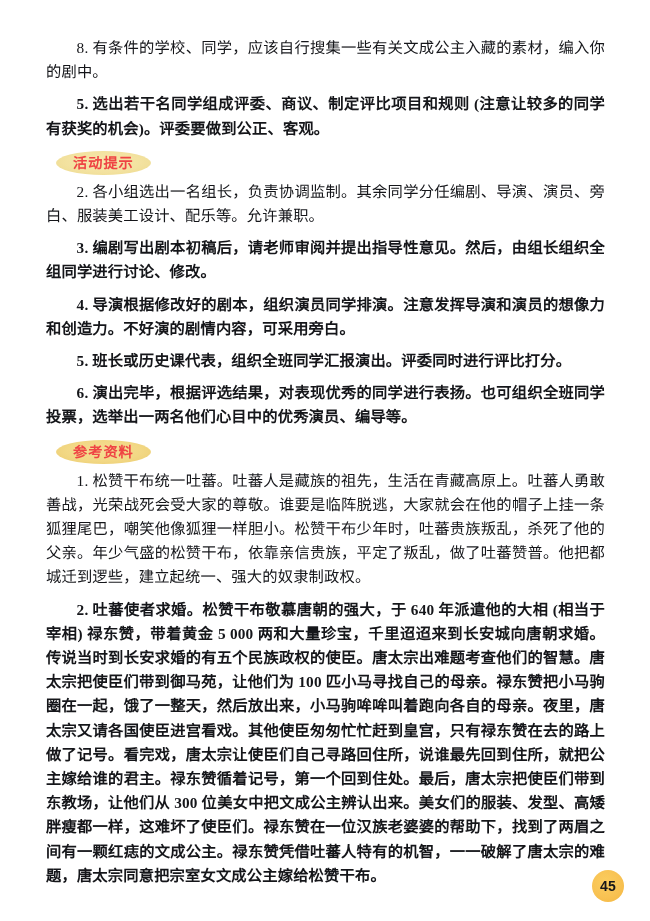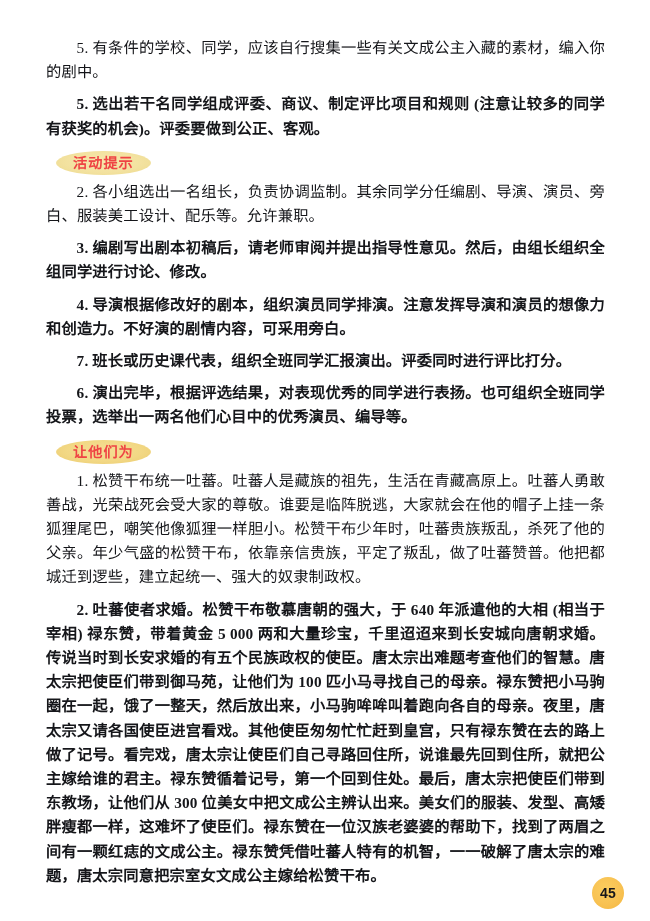--- a/index.html
+++ b/index.html
@@ -90,21 +90,21 @@
 
   
   .section-body {
     margin-top: 2px;
   }
 
   
   .page-number {
     position: absolute;
     right: 26px;
-    bottom: 12px;
+    bottom: 19px;
     width: 32px;
     height: 32px;
     border-radius: 50%;
     background: radial-gradient(circle at 42% 38%, #fbcd5e 0%, #f8c253 55%, #f4b63f 100%);
     display: flex;
     align-items: center;
     justify-content: center;
     font-family: "Liberation Sans", "DejaVu Sans", sans-serif;
     font-size: 14px;
     font-weight: bold;
@@ -115,44 +115,44 @@
   .spacer-top { height: 4px; }
 </style>
 </head>
 <body>
 
 <div class="page">
 
   <div class="spacer-top"></div>
 
   <div class="section-body">
-    <p class="para">5. 有条件的学校、同学，应该自行搜集一些有关文成公主入藏的素材，编入你的剧中。</p>
+    <p class="para">8. 有条件的学校、同学，应该自行搜集一些有关文成公主入藏的素材，编入你的剧中。</p>
     <p class="para">5. 选出若干名同学组成评委、商议、制定评比项目和规则 (注意让较多的同学有获奖的机会)。评委要做到公正、客观。</p>
   </div>
 
   <div class="badge-row">
     <span class="badge-wrap">
       <span class="badge badge-activity">
         <span class="badge-text">活动提示</span>
       </span>
     </span>
   </div>
 
   <div class="section-body">
     <p class="para">2. 各小组选出一名组长，负责协调监制。其余同学分任编剧、导演、演员、旁白、服装美工设计、配乐等。允许兼职。</p>
     <p class="para">3. 编剧写出剧本初稿后，请老师审阅并提出指导性意见。然后，由组长组织全组同学进行讨论、修改。</p>
     <p class="para">4. 导演根据修改好的剧本，组织演员同学排演。注意发挥导演和演员的想像力和创造力。不好演的剧情内容，可采用旁白。</p>
-    <p class="para">7. 班长或历史课代表，组织全班同学汇报演出。评委同时进行评比打分。</p>
+    <p class="para">5. 班长或历史课代表，组织全班同学汇报演出。评委同时进行评比打分。</p>
     <p class="para">6. 演出完毕，根据评选结果，对表现优秀的同学进行表扬。也可组织全班同学投票，选举出一两名他们心目中的优秀演员、编导等。</p>
   </div>
 
   <div class="badge-row">
     <span class="badge-wrap">
       <span class="badge badge-reference">
-        <span class="badge-text">让他们为</span>
+        <span class="badge-text">参考资料</span>
       </span>
     </span>
   </div>
 
   <div class="section-body">
     <p class="para">1. 松赞干布统一吐蕃。吐蕃人是藏族的祖先，生活在青藏高原上。吐蕃人勇敢善战，光荣战死会受大家的尊敬。谁要是临阵脱逃，大家就会在他的帽子上挂一条狐狸尾巴，嘲笑他像狐狸一样胆小。松赞干布少年时，吐蕃贵族叛乱，杀死了他的父亲。年少气盛的松赞干布，依靠亲信贵族，平定了叛乱，做了吐蕃赞普。他把都城迁到逻些，建立起统一、强大的奴隶制政权。</p>
     <p class="para">2. 吐蕃使者求婚。松赞干布敬慕唐朝的强大，于 640 年派遣他的大相 (相当于宰相) 禄东赞，带着黄金 5 000 两和大量珍宝，千里迢迢来到长安城向唐朝求婚。传说当时到长安求婚的有五个民族政权的使臣。唐太宗出难题考查他们的智慧。唐太宗把使臣们带到御马苑，让他们为 100 匹小马寻找自己的母亲。禄东赞把小马驹圈在一起，饿了一整天，然后放出来，小马驹哞哞叫着跑向各自的母亲。夜里，唐太宗又请各国使臣进宫看戏。其他使臣匆匆忙忙赶到皇宫，只有禄东赞在去的路上做了记号。看完戏，唐太宗让使臣们自己寻路回住所，说谁最先回到住所，就把公主嫁给谁的君主。禄东赞循着记号，第一个回到住处。最后，唐太宗把使臣们带到东教场，让他们从 300 位美女中把文成公主辨认出来。美女们的服装、发型、高矮胖瘦都一样，这难坏了使臣们。禄东赞在一位汉族老婆婆的帮助下，找到了两眉之间有一颗红痣的文成公主。禄东赞凭借吐蕃人特有的机智，一一破解了唐太宗的难题，唐太宗同意把宗室女文成公主嫁给松赞干布。</p>
   </div>
 
   <div class="page-number">

